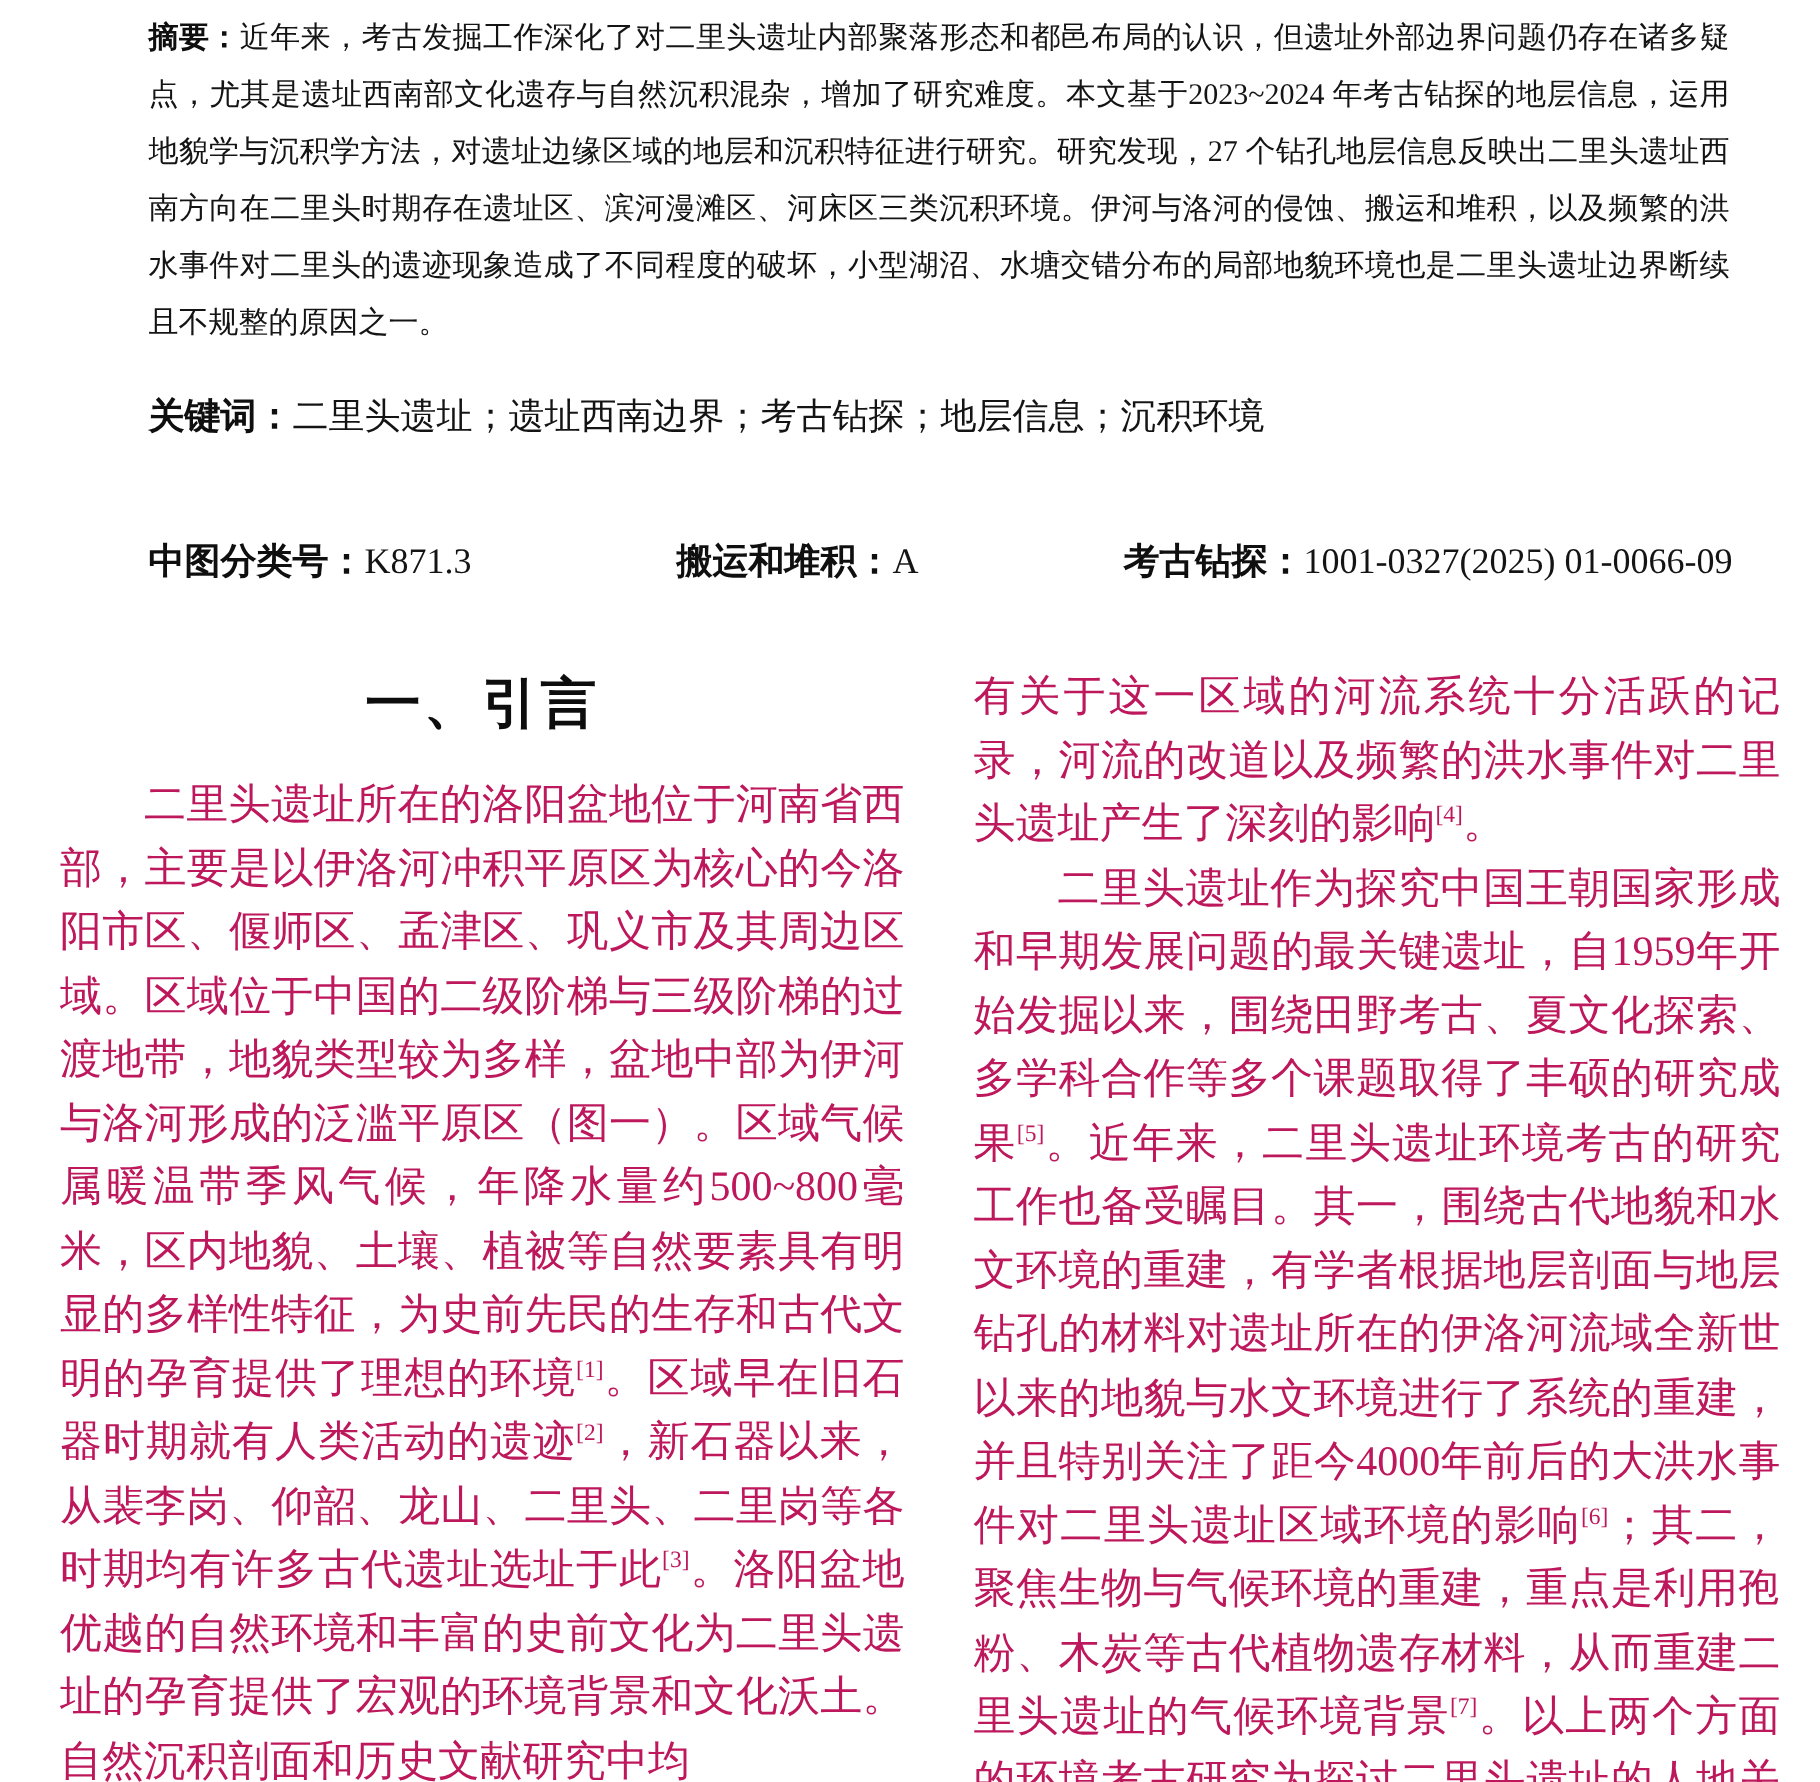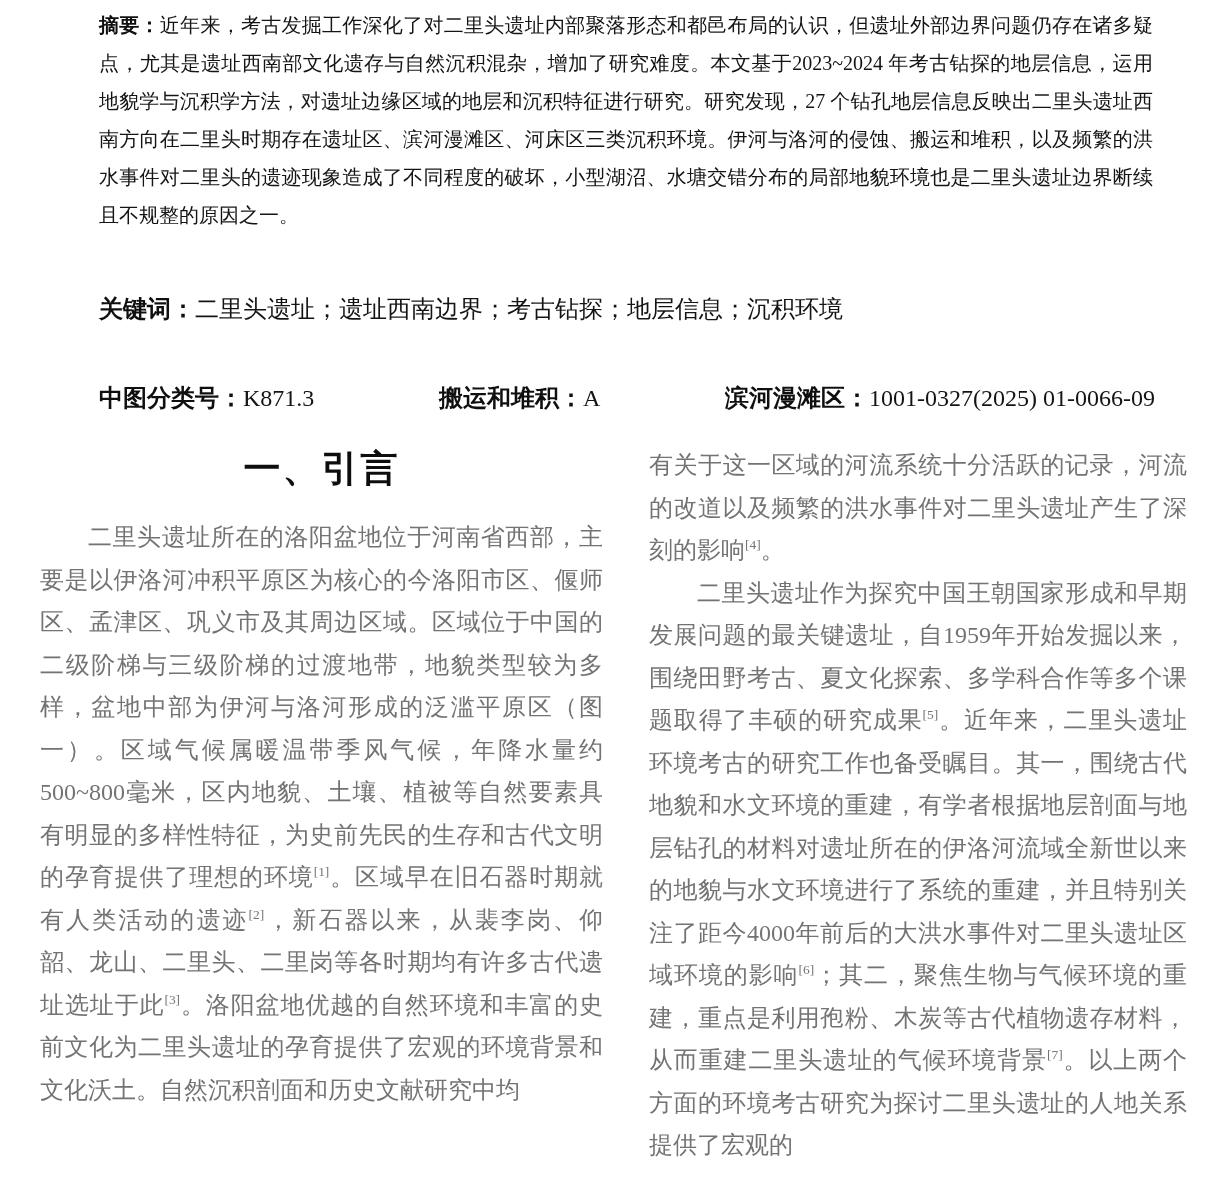--- a/index.html
+++ b/index.html
@@ -29,52 +29,52 @@
     width: 1054px;
     font-size: 20px;
     line-height: 38px;
     text-align: justify;
   }
   .abstract p { margin: 0; }
   
   .keywords {
     position: absolute;
     left: 99px;
-    top: 290px;
+    top: 259px;
     width: 1054px;
     font-size: 24px;
     line-height: 38px;
     white-space: nowrap;
   }
   
   .meta-row {
     position: absolute;
     left: 99px;
     top: 356px;
     width: 1056px;
     display: flex;
     justify-content: space-between;
     align-items: baseline;
     font-size: 24px;
     line-height: 38px;
   }
-  .meta-item { white-space: nowrap; margin-top: 23px; }
+  .meta-item { white-space: nowrap; }
   
   .col {
     position: absolute;
     top: 444px;
   }
   .col-left  { left: 40px;  width: 563px; }
   .col-right { left: 649px; width: 538px; }
   .col p {
     margin: 0;
-    font-size: 24px;
+    font-size: 28px;
     line-height: 42.5px;
     text-align: justify;
-    color: #737373;
+    color: #be185d;
   }
   .col p.indent { text-indent: 2em; }
   .section-heading {
     margin: 0 0 22px 0;
     font-family: "Liberation Sans", "DejaVu Sans", sans-serif;
     font-weight: 800;
     font-size: 37px;
     line-height: 50px;
     text-align: center;
     color: #0d0d0d;
@@ -96,21 +96,21 @@
     <p><span class="lbl">摘要：</span><span>近年来，考古发掘工作深化了对二里头遗址内部聚落形态和都邑布局的认识，但遗址外部边界问题仍存在诸多疑点，尤其是遗址西南部文化遗存与自然沉积混杂，增加了研究难度。本文基于2023~2024 年考古钻探的地层信息，运用地貌学与沉积学方法，对遗址边缘区域的地层和沉积特征进行研究。研究发现，27 个钻孔地层信息反映出二里头遗址西南方向在二里头时期存在遗址区、滨河漫滩区、河床区三类沉积环境。伊河与洛河的侵蚀、搬运和堆积，以及频繁的洪水事件对二里头的遗迹现象造成了不同程度的破坏，小型湖沼、水塘交错分布的局部地貌环境也是二里头遗址边界断续且不规整的原因之一。</span></p>
   </section>
 
   <section class="keywords">
     <span class="lbl">关键词：</span><span>二里头遗址；遗址西南边界；考古钻探；地层信息；沉积环境</span>
   </section>
 
   <div class="meta-row">
     <span class="meta-item"><span class="lbl">中图分类号：</span><span>K871.3</span></span>
     <span class="meta-item"><span class="lbl">搬运和堆积：</span><span>A</span></span>
-    <span class="meta-item"><span class="lbl">滨河漫滩区：</span><span>1001-0327(2025) 01-0066-09</span></span>
+    <span class="meta-item"><span class="lbl">考古钻探：</span><span>1001-0327(2025) 01-0066-09</span></span>
   </div>
 
   <div class="col col-left">
     <h2 class="section-heading">一、引言</h2>
     <p class="indent">二里头遗址所在的洛阳盆地位于河南省西部，主要是以伊洛河冲积平原区为核心的今洛阳市区、偃师区、孟津区、巩义市及其周边区域。区域位于中国的二级阶梯与三级阶梯的过渡地带，地貌类型较为多样，盆地中部为伊河与洛河形成的泛滥平原区（图一）。区域气候属暖温带季风气候，年降水量约500~800毫米，区内地貌、土壤、植被等自然要素具有明显的多样性特征，为史前先民的生存和古代文明的孕育提供了理想的环境<sup class="ref">[1]</sup>。区域早在旧石器时期就有人类活动的遗迹<sup class="ref">[2]</sup>，新石器以来，从裴李岗、仰韶、龙山、二里头、二里岗等各时期均有许多古代遗址选址于此<sup class="ref">[3]</sup>。洛阳盆地优越的自然环境和丰富的史前文化为二里头遗址的孕育提供了宏观的环境背景和文化沃土。自然沉积剖面和历史文献研究中均</p>
   </div>
 
   <div class="col col-right">
     <p>有关于这一区域的河流系统十分活跃的记录，河流的改道以及频繁的洪水事件对二里头遗址产生了深刻的影响<sup class="ref">[4]</sup>。</p>
     <p class="indent">二里头遗址作为探究中国王朝国家形成和早期发展问题的最关键遗址，自1959年开始发掘以来，围绕田野考古、夏文化探索、多学科合作等多个课题取得了丰硕的研究成果<sup class="ref">[5]</sup>。近年来，二里头遗址环境考古的研究工作也备受瞩目。其一，围绕古代地貌和水文环境的重建，有学者根据地层剖面与地层钻孔的材料对遗址所在的伊洛河流域全新世以来的地貌与水文环境进行了系统的重建，并且特别关注了距今4000年前后的大洪水事件对二里头遗址区域环境的影响<sup class="ref">[6]</sup>；其二，聚焦生物与气候环境的重建，重点是利用孢粉、木炭等古代植物遗存材料，从而重建二里头遗址的气候环境背景<sup class="ref">[7]</sup>。以上两个方面的环境考古研究为探讨二里头遗址的人地关系提供了宏观的</p>

